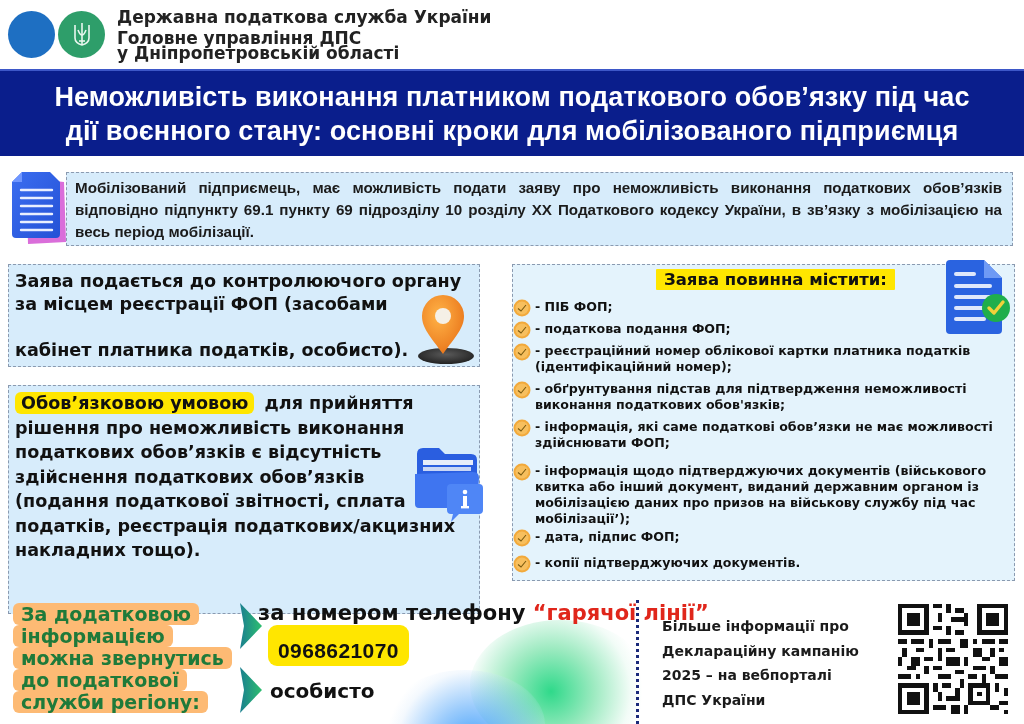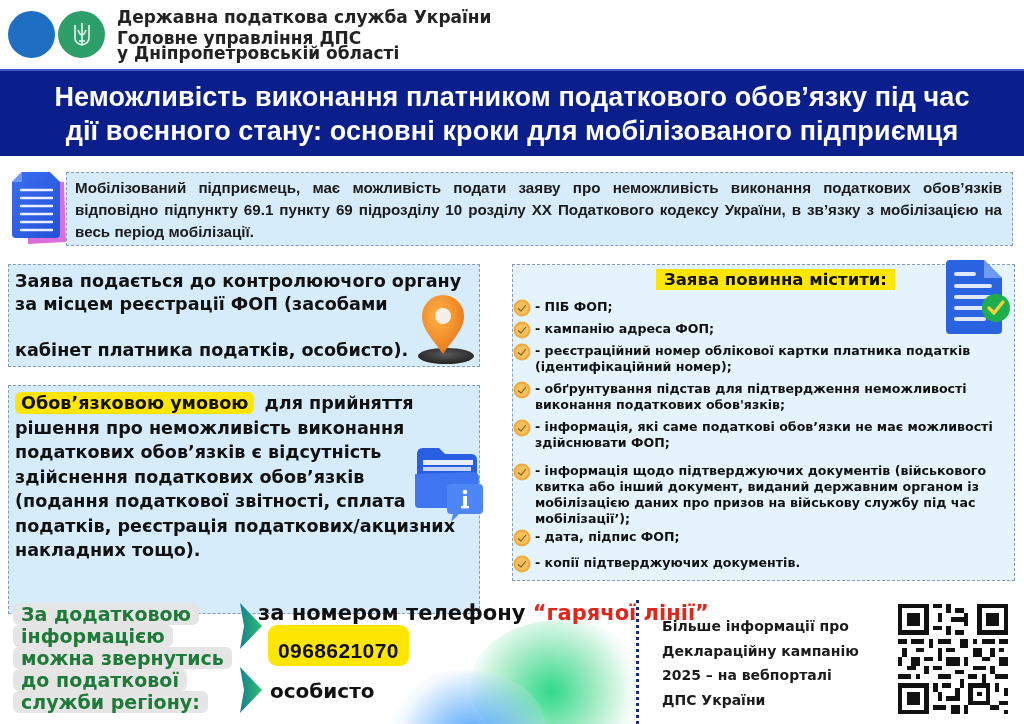--- a/index.html
+++ b/index.html
@@ -37,21 +37,21 @@
     
     .box-contents { position: absolute; left: 512px; top: 264px; width: 503px; height: 317px; background: #e4f3fc; border: 1px dashed #8a9ab0; }
     .contents-title { position: absolute; left: 143px; top: 4px; background: #ffe600; border-radius: 1px; padding: 1px 8px; font-size: 16.5px; font-weight: bold; color: #111; }
     .doc-check-icon { position: absolute; left: 944px; top: 256px; width: 68px; height: 80px; }
     .list-item { position: absolute; left: 0; display: flex; align-items: flex-start; }
     .check-bullet { width: 18px; height: 18px; flex: 0 0 18px; margin-top: 0px; }
     .list-item .text { font-size: 12.6px; font-weight: bold; line-height: 16px; color: #111; margin-left: 4px; }
 
     
     .footer-left { position: absolute; left: 13px; top: 603px; }
-    .footer-left .line { display: block; width: fit-content; background: #e5e5e5; color: #1f7a3a; font-size: 19px; font-weight: bold; line-height: 22px; padding: 0 8px; border-radius: 6px; }
+    .footer-left .line { display: block; width: fit-content; background: #fdba74; color: #1f7a3a; font-size: 19px; font-weight: bold; line-height: 22px; padding: 0 8px; border-radius: 6px; }
     .arrow { position: absolute; width: 22px; height: 46px; }
     .hotline-label { position: absolute; left: 258px; top: 601px; font-size: 21px; font-weight: bold; color: #111; white-space: nowrap; }
     .hotline-label .red { color: #e0261b; }
     .phone-pill { position: absolute; left: 268px; top: 625px; background: #ffe600; border-radius: 9px; padding: 14px 10px 3px 10px; font-size: 21px; font-weight: bold; font-family: "Liberation Sans", sans-serif; color: #111; letter-spacing: 0.4px; }
     .in-person { position: absolute; left: 270px; top: 679px; font-size: 20px; font-weight: bold; color: #111; }
     .blob-green { position: absolute; left: 470px; top: 620px; width: 180px; height: 130px; border-radius: 50%; background: radial-gradient(circle at 45% 55%, #2fd98a 0%, rgba(90,220,150,0.6) 35%, rgba(190,240,215,0.2) 65%, rgba(255,255,255,0) 75%); }
     .blob-blue { position: absolute; left: 385px; top: 670px; width: 160px; height: 110px; border-radius: 50%; background: radial-gradient(circle at 55% 70%, #3d9dfb 0%, rgba(90,170,250,0.6) 35%, rgba(200,225,250,0.2) 65%, rgba(255,255,255,0) 75%); }
     .divider { position: absolute; left: 636px; top: 600px; width: 0; height: 124px; border-left: 3px dotted #1a2a7a; }
     .more-info { position: absolute; left: 662px; top: 614px; font-size: 14px; font-weight: bold; line-height: 24.5px; color: #1b1b1b; }
     .qr { position: absolute; left: 898px; top: 604px; width: 110px; height: 110px; }
@@ -166,21 +166,21 @@
       </svg>
     <div class="text"><span>- ПІБ ФОП;</span></div>
   </div>
 
   <div class="list-item" style="top:56px">
     <svg class="check-bullet" viewBox="0 0 18 18">
         <circle cx="9" cy="9" r="8.5" fill="#f2a93b"></circle>
         <circle cx="9" cy="9" r="6.5" fill="#f7bf5e"></circle>
         <path d="M5 9.5 L8 12 L13 6" fill="none" stroke="#7a5a10" stroke-width="1.1"></path>
       </svg>
-    <div class="text"><span>- кампанію адреса ФОП;</span></div>
+    <div class="text"><span>- податкова подання ФОП;</span></div>
   </div>
 
   <div class="list-item" style="top:78px">
     <svg class="check-bullet" viewBox="0 0 18 18">
         <circle cx="9" cy="9" r="8.5" fill="#f2a93b"></circle>
         <circle cx="9" cy="9" r="6.5" fill="#f7bf5e"></circle>
         <path d="M5 9.5 L8 12 L13 6" fill="none" stroke="#7a5a10" stroke-width="1.1"></path>
       </svg>
     <div class="text"><span>- реєстраційний номер облікової картки платника податків</span><br><span>(ідентифікаційний номер);</span></div>
   </div>

